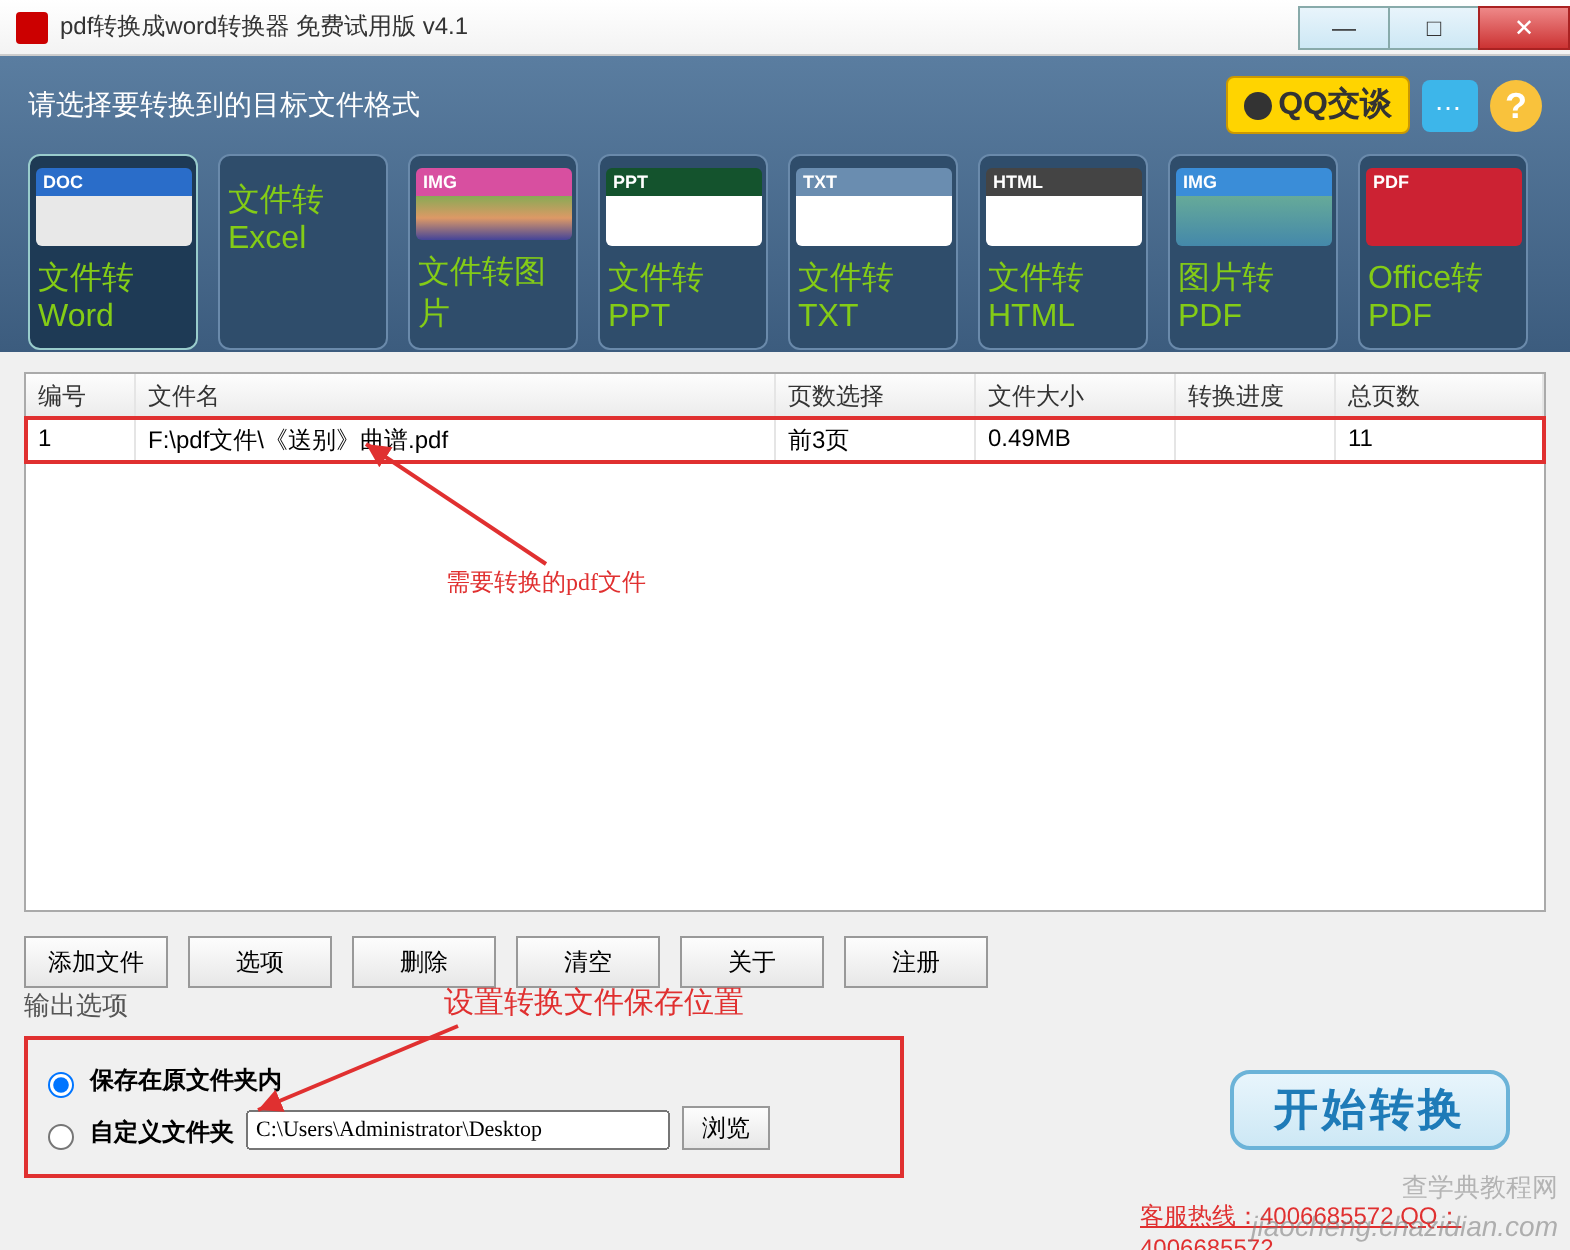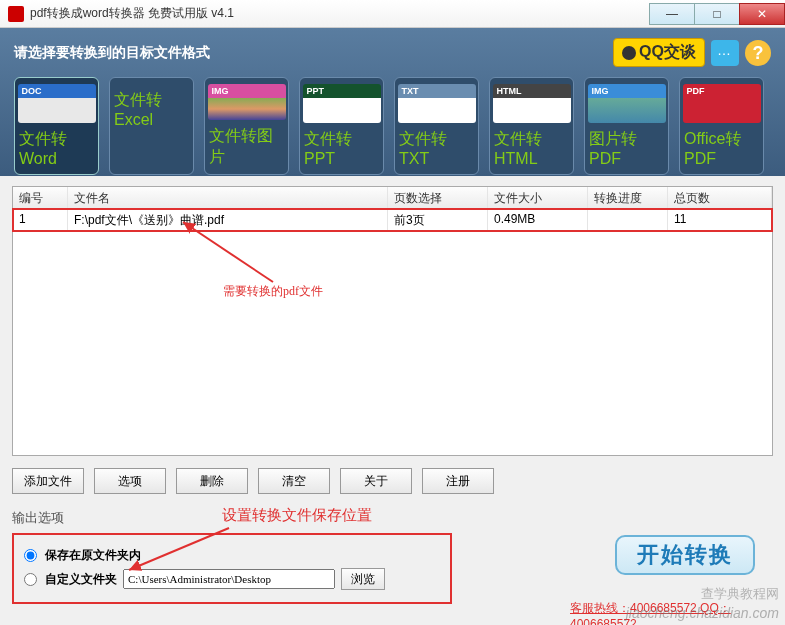--- a/index.html
+++ b/index.html
@@ -7,21 +7,21 @@
 
 .titlebar { height: 28px; background: linear-gradient(#fff,#f3f3f3); border-bottom: 1px solid #ccc; display: flex; align-items: center; padding-left: 8px; }
 .titlebar .app-icon { width: 16px; height: 16px; background: #c00; border-radius: 2px; margin-right: 6px; }
 .titlebar .title { font-size: 12px; color: #333; }
 .titlebar .win-controls { margin-left: auto; display: flex; }
 .win-btn { width: 46px; height: 22px; border: 1px solid #8aa; background: linear-gradient(#e8f4fb,#cde8f5); display: flex; align-items: center; justify-content: center; font-size: 12px; color: #333; margin-left: -1px; }
 .win-btn.close { background: linear-gradient(#e88,#c33); color: #fff; border-color: #a22; }
 
 .toolbar { height: 148px; background: linear-gradient(#5a7da0,#3c5c7e); padding: 10px 14px 8px; position: relative; }
 .toolbar-header { display: flex; align-items: center; }
-.prompt { color: #fff; font-size: 14px; font-weight: bold; }
+.prompt { color: #fff; font-size: 14px; font-weight: normal; }
 .header-icons { margin-left: auto; display: flex; gap: 6px; align-items: center; }
 .qq-badge { background: #ffd400; border: 1px solid #c90; border-radius: 4px; padding: 3px 8px; font-size: 16px; color: #333; font-weight: bold; display: flex; align-items: center; gap: 3px; }
 .qq-badge .pq { width: 14px; height: 14px; background: #333; border-radius: 50%; }
 .chat-icon { width: 28px; height: 26px; background: #3db6ea; border-radius: 4px; position: relative; }
 .chat-icon::after { content:"…"; color:#fff; position:absolute; top:2px; left:6px; font-size:14px; letter-spacing:1px; }
 .help-icon { width: 26px; height: 26px; background: #f9c23c; border-radius: 50%; color: #fff; font-weight: bold; font-size: 18px; text-align: center; line-height: 26px; }
 
 .format-row { display: flex; gap: 10px; margin-top: 10px; }
 .format-tile { width: 85px; height: 98px; background: #2f4d6b; border: 1px solid #6a8aab; border-radius: 6px; display: flex; flex-direction: column; align-items: center; padding: 6px 4px; cursor: pointer; }
 .format-tile.active { background: #1e3a55; border-color: #9cc; }
@@ -43,25 +43,25 @@
 .c-total { flex: 1; }
 .table-row { display: flex; font-size: 12px; height: 22px; border-bottom: 1px solid #eee; }
 .highlight-row { outline: 2px solid #e03030; outline-offset: -1px; }
 
 .annotation1 { position: absolute; left: 210px; top: 96px; color: #e03030; font-size: 12px; font-family: SimSun; }
 .arrow1 { position: absolute; left: 160px; top: 30px; width: 120px; height: 70px; }
 
 .btn-row { display: flex; gap: 10px; margin-top: 12px; }
 .btn { width: 72px; height: 26px; background: linear-gradient(#fdfdfd,#e7e7e7); border: 1px solid #999; font-size: 12px; cursor: pointer; }
 
-.output-section { margin-top: 14px; position: relative; }
+.output-section { position: relative; }
 .output-label { font-size: 13px; color: #555; }
 .annotation2 { position: absolute; left: 210px; top: -2px; color: #e03030; font-size: 15px; font-family: SimSun; }
 .radio-box { border: 2px solid #e03030; padding: 8px 10px; margin-top: 6px; width: 440px; position: relative; }
-.radio-line { display: flex; align-items: center; gap: 6px; font-size: 12px; margin: 4px 0; }
+.radio-line { display: flex; align-items: flex-end; gap: 6px; font-size: 12px; margin: 4px 0; }
 .radio-line input[type=radio] { margin-right: 2px; }
 .path-input { width: 212px; height: 20px; font-size: 11px; padding: 1px 3px; font-family: SimSun; }
 .browse-btn { width: 44px; height: 22px; font-size: 12px; background: linear-gradient(#fdfdfd,#e7e7e7); border: 1px solid #999; }
 
 .start-btn { position: absolute; right: 30px; top: 535px; width: 140px; height: 40px; border-radius: 10px; border: 2px solid #6bb3d8; background: linear-gradient(#e8f5fc,#cde8f5); color: #1e7bb8; font-size: 22px; font-weight: bold; cursor: pointer; letter-spacing: 2px; }
 
 .hotline { position: absolute; left: 570px; top: 600px; font-size: 12px; color: #e03030; text-decoration: underline; }
 .watermark { position: absolute; right: 6px; bottom: 4px; font-size: 14px; color: rgba(120,120,120,0.55); font-style: italic; }
 .watermark2 { position: absolute; right: 6px; bottom: 22px; font-size: 13px; color: rgba(120,120,120,0.5); }
 

